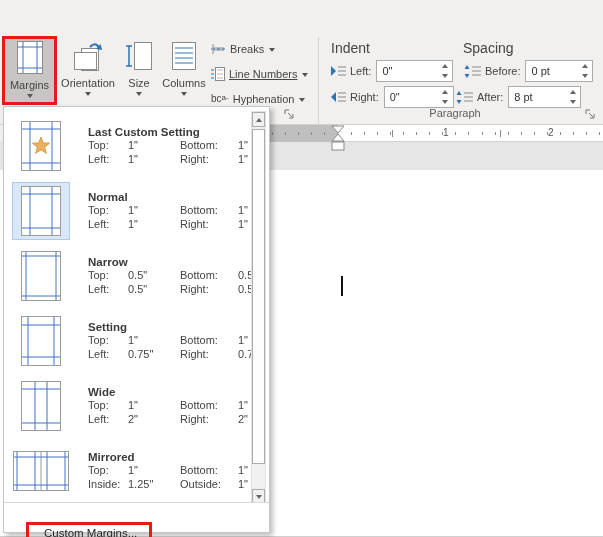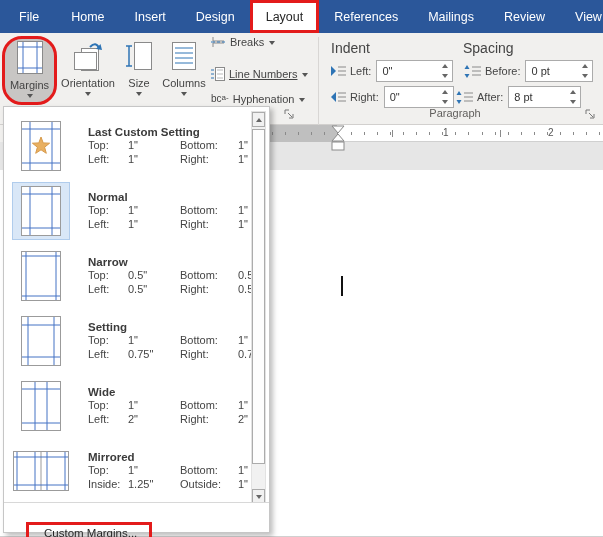--- a/index.html
+++ b/index.html
@@ -8,21 +8,21 @@
   #app { position:relative; width:603px; height:537px; background:#f1f0ee; }
 
   
   #tabbar { position:absolute; left:0; top:0; width:603px; height:33px; background:#2b579a; display:flex; align-items:stretch; }
   .tab { color:#fff; font-size:12.5px; display:flex; align-items:center; padding:0 15px; cursor:default; }
   .tab:first-child { padding:0 17px 0 19px; }
   .tab.active { background:#fff; color:#262626; border:3px solid #e31b1b; padding:0 13px; }
 
   
   #ribbon { position:absolute; left:0; top:33px; width:603px; height:92px; background:#f1f0ee; border-bottom:1px solid #d2d0ce; }
-  .big-btn { position:absolute; top:3px; height:69px; display:flex; flex-direction:column; align-items:center; justify-content:flex-start; font-size:11px; color:#444; padding-top:4px;border-radius:20px; }
+  .big-btn { position:absolute; top:3px; height:69px; display:flex; flex-direction:column; align-items:center; justify-content:flex-start; font-size:11px; color:#444; padding-top:4px; }
   .big-btn .lbl { margin-top:3px; }
   .caret { width:0; height:0; border-left:3.5px solid transparent; border-right:3.5px solid transparent; border-top:4px solid #555; margin-top:3px; }
   #btn-margins { left:2px; width:55px; background:#c8c6c4; border:3px solid #e31b1b; padding-top:2px; }
   #btn-orientation { left:60px; width:56px; }
   #btn-size { left:120px; width:38px; }
   #btn-columns { left:160px; width:48px; }
 
   .small-btn { position:absolute; left:211px; display:flex; align-items:center; font-size:11px; color:#444; height:18px; }
   .small-btn .ic { margin-right:4px; display:flex; }
   .small-btn .caret { margin:1px 0 0 5px; }
@@ -72,31 +72,20 @@
   #sb-thumb { position:absolute; left:0; top:17px; width:13px; height:335px; background:#fdfdfd; border:1px solid #ababab; }
 
   #menu-footer { position:absolute; left:0; bottom:0; width:265px; height:30px; border-top:1px solid #d8d8d8; background:#fff; display:flex; align-items:center; }
   #custom-margins { margin-left:22px; font-size:11.5px; color:#262626; border:3px solid #e31b1b; padding:2px 12px 3px 15px;margin-top:31px; }
 </style>
 </head>
 <body>
 
 <div id="app">
 
-  <div id="tabbar">
-    <div class="tab">File</div>
-    <div class="tab">Home</div>
-    <div class="tab">Insert</div>
-    <div class="tab">Design</div>
-    <div class="tab active">Layout</div>
-    <div class="tab">References</div>
-    <div class="tab">Mailings</div>
-    <div class="tab">Review</div>
-    <div class="tab">View</div>
-  </div>
 
   <div id="ribbon">
 
     <div class="big-btn" id="btn-margins">
       <span>
         <svg width="26" height="33" viewBox="0 0 26 33">
             <rect x="0.5" y="0.5" width="25" height="32" fill="#fff" stroke="#8a8a8a"></rect>
             <line x1="6" y1="1" x2="6" y2="32" stroke="#4472c4"></line>
             <line x1="20" y1="1" x2="20" y2="32" stroke="#4472c4"></line>
             <line x1="1" y1="6" x2="25" y2="6" stroke="#4472c4"></line>
@@ -142,21 +131,21 @@
               <line x1="4" y1="13" x2="22" y2="13"></line>
               <line x1="4" y1="18" x2="22" y2="18"></line>
               <line x1="4" y1="23" x2="22" y2="23"></line>
             </g>
           </svg>
       </span>
       <span class="lbl">Columns</span>
       <span class="caret"></span>
     </div>
 
-    <div class="small-btn" style="top:0;justify-content:space-between;">
+    <div class="small-btn" style="top:7px;justify-content:space-between;">
       <span class="ic">
         <svg width="15" height="12" viewBox="0 0 15 12">
             <path d="M2 1 v4 h11" fill="none" stroke="#8a8a8a"></path>
             <path d="M2 11 v-4 h11" fill="none" stroke="#8a8a8a"></path>
             <path d="M0 6 h4 M6 6 h3 M11 6 h3" stroke="#2e74b5"></path>
           </svg>
       </span>
       <span>Breaks</span>
       <span class="caret"></span>
     </div>

